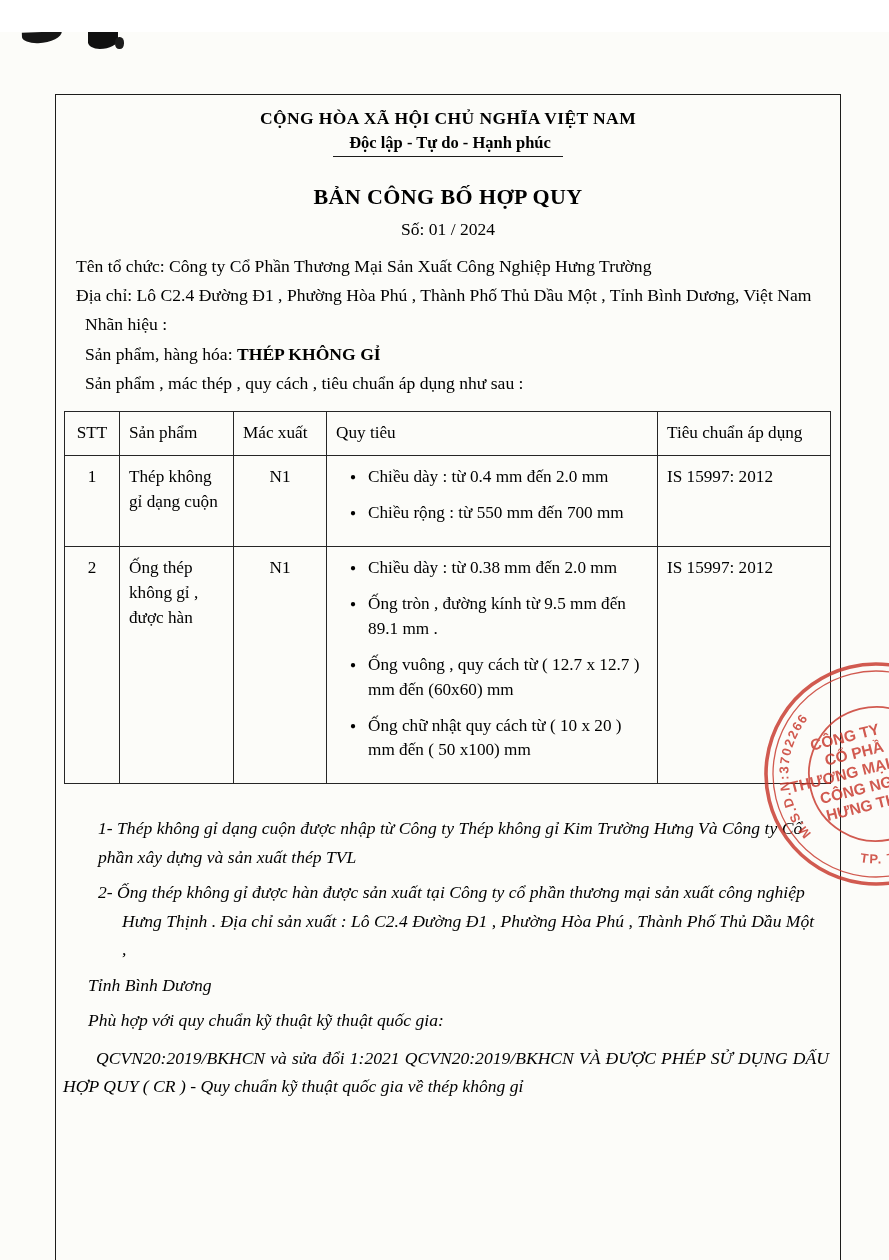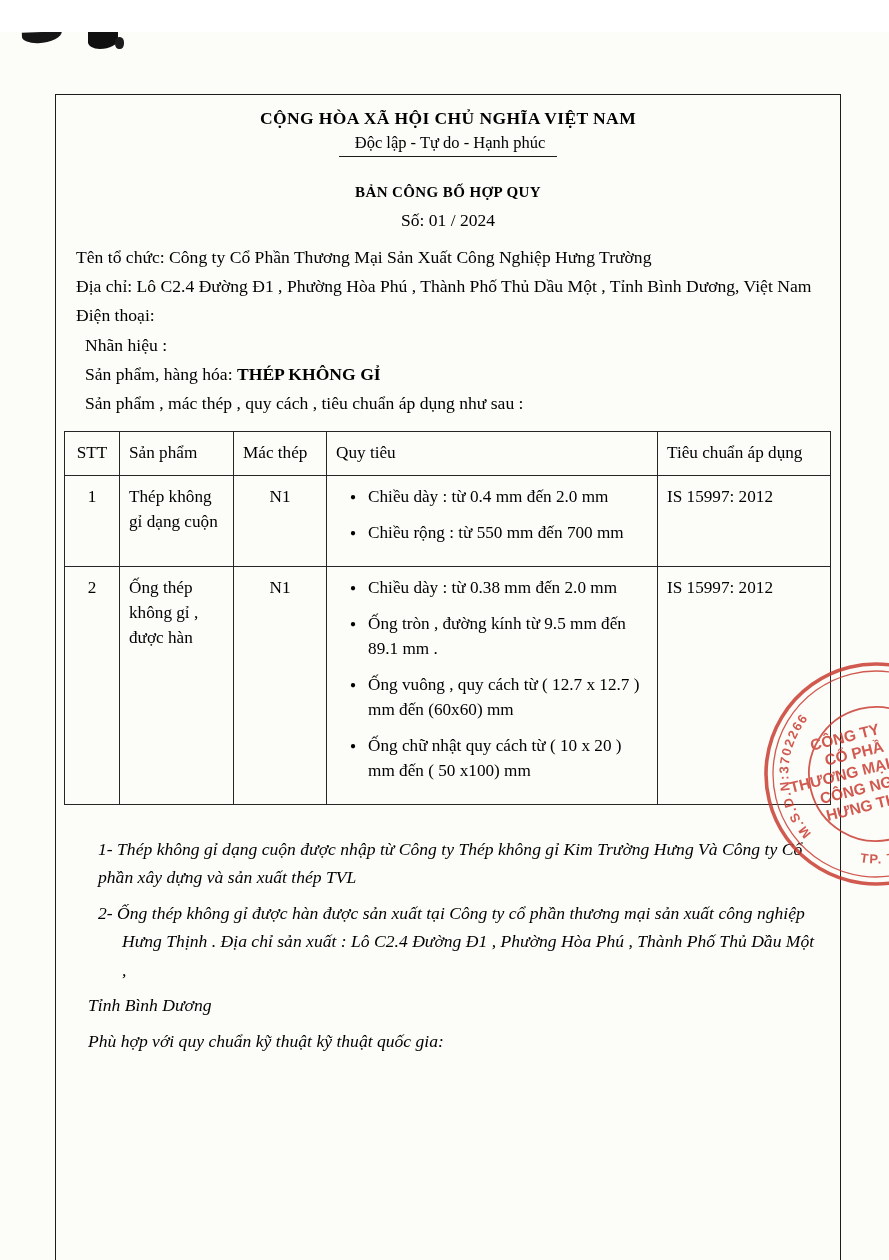--- a/index.html
+++ b/index.html
@@ -32,25 +32,25 @@
 
   .frame {
     position:absolute; left:55px; top:62px; width:786px; height:1190px;
     border:1.6px solid #1c1c1c;
     padding:13px 20px 10px 20px;
   }
 
   .nat-line1 { text-align:center; font-weight:bold; font-size:17.5px; letter-spacing:.4px; }
   .nat-line2-wrap { text-align:center; margin-top:4px; }
   .nat-line2 {
-    display:inline-block; font-weight:normal; font-size:16.5px;
+    display:inline-block; font-weight:bold; font-size:16.5px;
     border-bottom:1.7px solid #1c1c1c; padding:0 12px 3px 16px;
   }
 
-  .doc-title { margin-top:27px; text-align:center; font-weight:bold; font-size:15px; letter-spacing:.4px; }
+  .doc-title { margin-top:27px; text-align:center; font-weight:bold; font-size:22px; letter-spacing:.4px; }
   .doc-number { margin-top:9px; margin-bottom:12px; text-align:center; font-size:17.5px; }
 
   .body-line { margin:0; font-size:17.6px; line-height:1.66; }
   .indent { padding-left:9px; }
   .bold { font-weight:bold; }
 
   table.spec {
     margin-top:13px; margin-left:-12px;
     width:766px; border-collapse:collapse; table-layout:fixed;
     font-size:17.2px;
@@ -98,38 +98,37 @@
     <div class="nat-line1">CỘNG HÒA XÃ HỘI CHỦ NGHĨA VIỆT NAM</div>
     <div class="nat-line2-wrap">
       <span class="nat-line2">Độc lập - Tự do - Hạnh phúc</span>
     </div>
 
     <div class="doc-title">BẢN CÔNG BỐ HỢP QUY</div>
     <div class="doc-number">Số: 01 / 2024</div>
 
     <p class="body-line">Tên tổ chức: Công ty Cổ Phần Thương Mại Sản Xuất Công Nghiệp Hưng Trường</p>
     <p class="body-line">Địa chỉ: Lô C2.4 Đường Đ1 , Phường Hòa Phú , Thành Phố Thủ Dầu Một , Tỉnh Bình Dương, Việt Nam</p>
-    <p class="body-line">Điện thoại:</p>
     <p class="body-line indent">Nhãn hiệu :</p>
     <p class="body-line indent"><span>Sản phẩm, hàng hóa: </span><span class="bold">THÉP KHÔNG GỈ</span></p>
     <p class="body-line indent">Sản phẩm , mác thép , quy cách , tiêu chuẩn áp dụng như sau :</p>
 
     <table class="spec">
       <colgroup>
         <col class="c-stt">
           <col class="c-sp">
           <col class="c-mac">
           <col class="c-qc">
           <col class="c-tc">
       </colgroup>
       <thead>
         <tr>
           <th class="cell-center">STT</th>
           <th>Sản phẩm</th>
-          <th>Mác thép</th>
+          <th>Mác xuất</th>
           <th>Quy tiêu</th>
           <th>Tiêu chuẩn áp dụng</th>
         </tr>
       </thead>
       <tbody>
         <tr>
           <td class="cell-stt cell-center">1</td>
           <td class="cell-sp">Thép không gỉ dạng cuộn</td>
           <td class="cell-mac cell-center">N1</td>
           <td class="cell-qc">
@@ -169,20 +168,21 @@
           <td class="cell-tc">IS 15997: 2012</td>
         </tr>
       </tbody>
     </table>
 
     <div class="notes">
       <p class="note n1">1- Thép không gỉ dạng cuộn được nhập từ Công ty Thép không gỉ Kim Trường Hưng Và Công ty Cổ phần xây dựng và sản xuất thép TVL</p>
       <p class="note n2">2- Ống thép không gỉ được hàn được sản xuất tại Công ty cổ phần thương mại sản xuất công nghiệp Hưng Thịnh . Địa chỉ sản xuất : Lô C2.4 Đường Đ1 , Phường Hòa Phú , Thành Phố Thủ Dầu Một ,</p>
       <p class="note n3">Tỉnh Bình Dương</p>
       <p class="note n4">Phù hợp với quy chuẩn kỹ thuật kỹ thuật quốc gia:</p>
+      <p class="note n5">QCVN20:2019/BKHCN và sửa đổi 1:2021 QCVN20:2019/BKHCN VÀ ĐƯỢC PHÉP SỬ DỤNG DẤU HỢP QUY ( CR ) -  Quy chuẩn kỹ thuật quốc gia về thép không gỉ</p>
     </div>
   </div>
 
   <svg class="stamp" viewBox="0 0 272 272" xmlns="http://www.w3.org/2000/svg">
     <defs>
       <path id="arcA" d="M 74 198 A 88 88 0 0 1 136 48" fill="none"></path>
       <path id="arcB" d="M 96 216 A 88 88 0 0 0 176 216" fill="none"></path>
     </defs>
     <g transform="rotate(-14 136 136)" stroke="#c8372b" fill="#c8372b">
       <circle cx="136" cy="136" r="110" fill="none" stroke-width="3.6"></circle>

